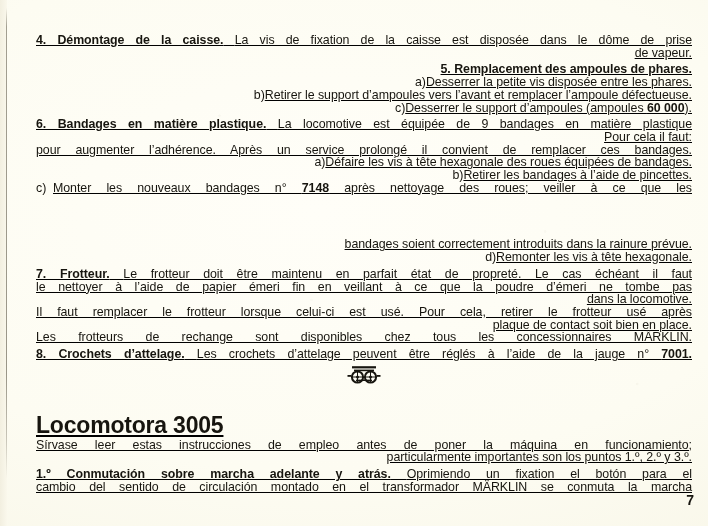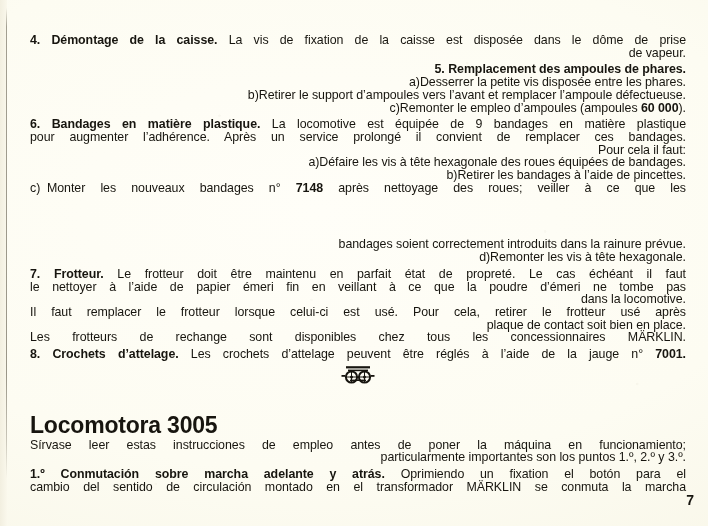--- a/index.html
+++ b/index.html
@@ -58,23 +58,24 @@
       radial-gradient(circle at 58% 86%, rgba(160,150,120,.15) 0 1px, transparent 1.6px),
       radial-gradient(circle at 77% 44%, rgba(160,150,120,.12) 0 1px, transparent 1.6px),
       radial-gradient(circle at 90% 73%, rgba(160,150,120,.14) 0 1px, transparent 1.6px),
       radial-gradient(circle at 44% 57%, rgba(160,150,120,.10) 0 1px, transparent 1.6px),
       radial-gradient(circle at 66% 12%, rgba(160,150,120,.12) 0 1px, transparent 1.6px),
       radial-gradient(circle at 22% 92%, rgba(160,150,120,.12) 0 1px, transparent 1.6px);
   }
 
   #content {
     position: absolute;
-    left: 30px;
+    left: 36px;
     top: 34px;
     width: 656px;
+    text-decoration: underline;
   }
 
   
   .ln {
     font-family: "Liberation Sans", sans-serif;
     font-size: 12.4px;
     line-height: 12.7px;
     color: #17150f;
     letter-spacing: -0.05px;
     white-space: nowrap;
@@ -142,29 +143,29 @@
       <div class="ln just"><span class="b">4. Démontage de la caisse.</span> <span>La vis de fixation de la caisse est disposée dans le dôme de prise</span></div>
       <div class="ln">de vapeur.</div>
     </div>
 
     <div class="gap-s"></div>
 
     <div class="blk">
       <div class="ln b">5. Remplacement des ampoules de phares.</div>
       <div class="ln item"><span class="mk">a)</span><span>Desserrer la petite vis disposée entre les phares.</span></div>
       <div class="ln item"><span class="mk">b)</span><span>Retirer le support d’ampoules vers l’avant et remplacer l’ampoule défectueuse.</span></div>
-      <div class="ln item"><span class="mk">c)</span><span>Remonter le empleo d’ampoules (ampoules </span><span class="b">60 000</span><span>).</span></div>
+      <div class="ln item"><span class="mk">c)</span><span>Desserrer le support d’ampoules (ampoules </span><span class="b">60 000</span><span>).</span></div>
     </div>
 
     <div class="gap-s"></div>
 
     <div class="blk">
       <div class="ln just"><span class="b">6. Bandages en matière plastique.</span> <span>La locomotive est équipée de 9 bandages en matière plastique</span></div>
+      <div class="ln">Pour cela il faut:</div>
       <div class="ln just">pour augmenter l’adhérence. Après un service prolongé il convient de remplacer ces bandages.</div>
-      <div class="ln">Pour cela il faut:</div>
       <div class="ln item"><span class="mk">a)</span><span>Défaire les vis à tête hexagonale des roues équipées de bandages.</span></div>
       <div class="ln item"><span class="mk">b)</span><span>Retirer les bandages à l’aide de pincettes.</span></div>
       <div class="ln item just"><span class="mk">c)</span><span>Monter les nouveaux bandages n° </span><span class="b">7148</span><span> après nettoyage des roues; veiller à ce que les</span></div>
       <div class="ln cont">bandages soient correctement introduits dans la rainure prévue.</div>
       <div class="ln item"><span class="mk">d)</span><span>Remonter les vis à tête hexagonale.</span></div>
     </div>
 
     <div class="gap-s"></div>
 
     <div class="blk">

